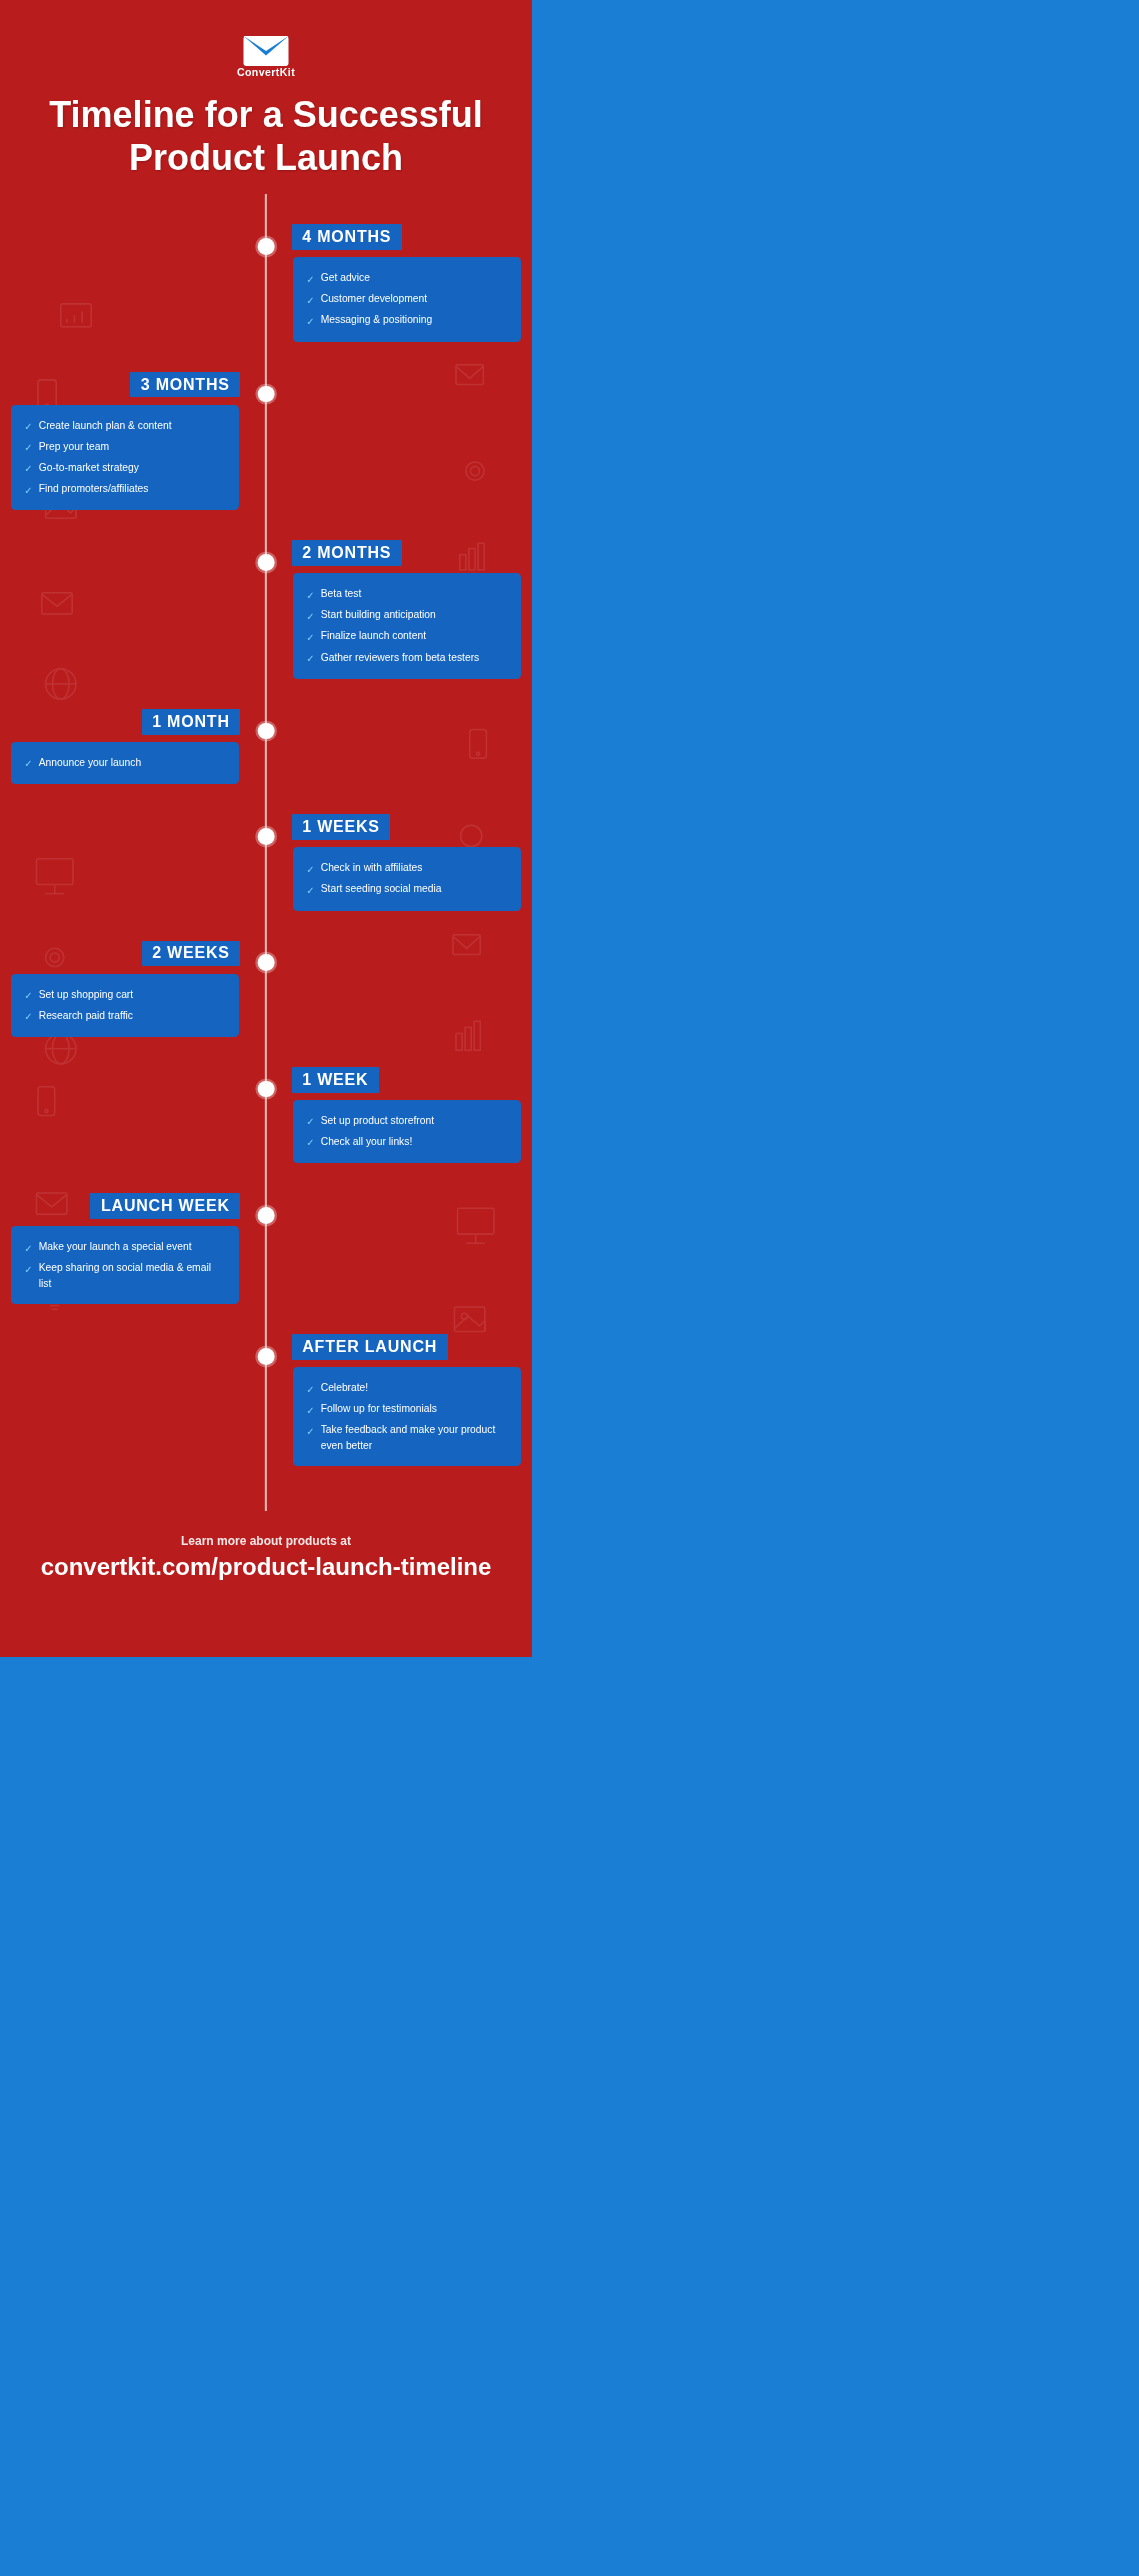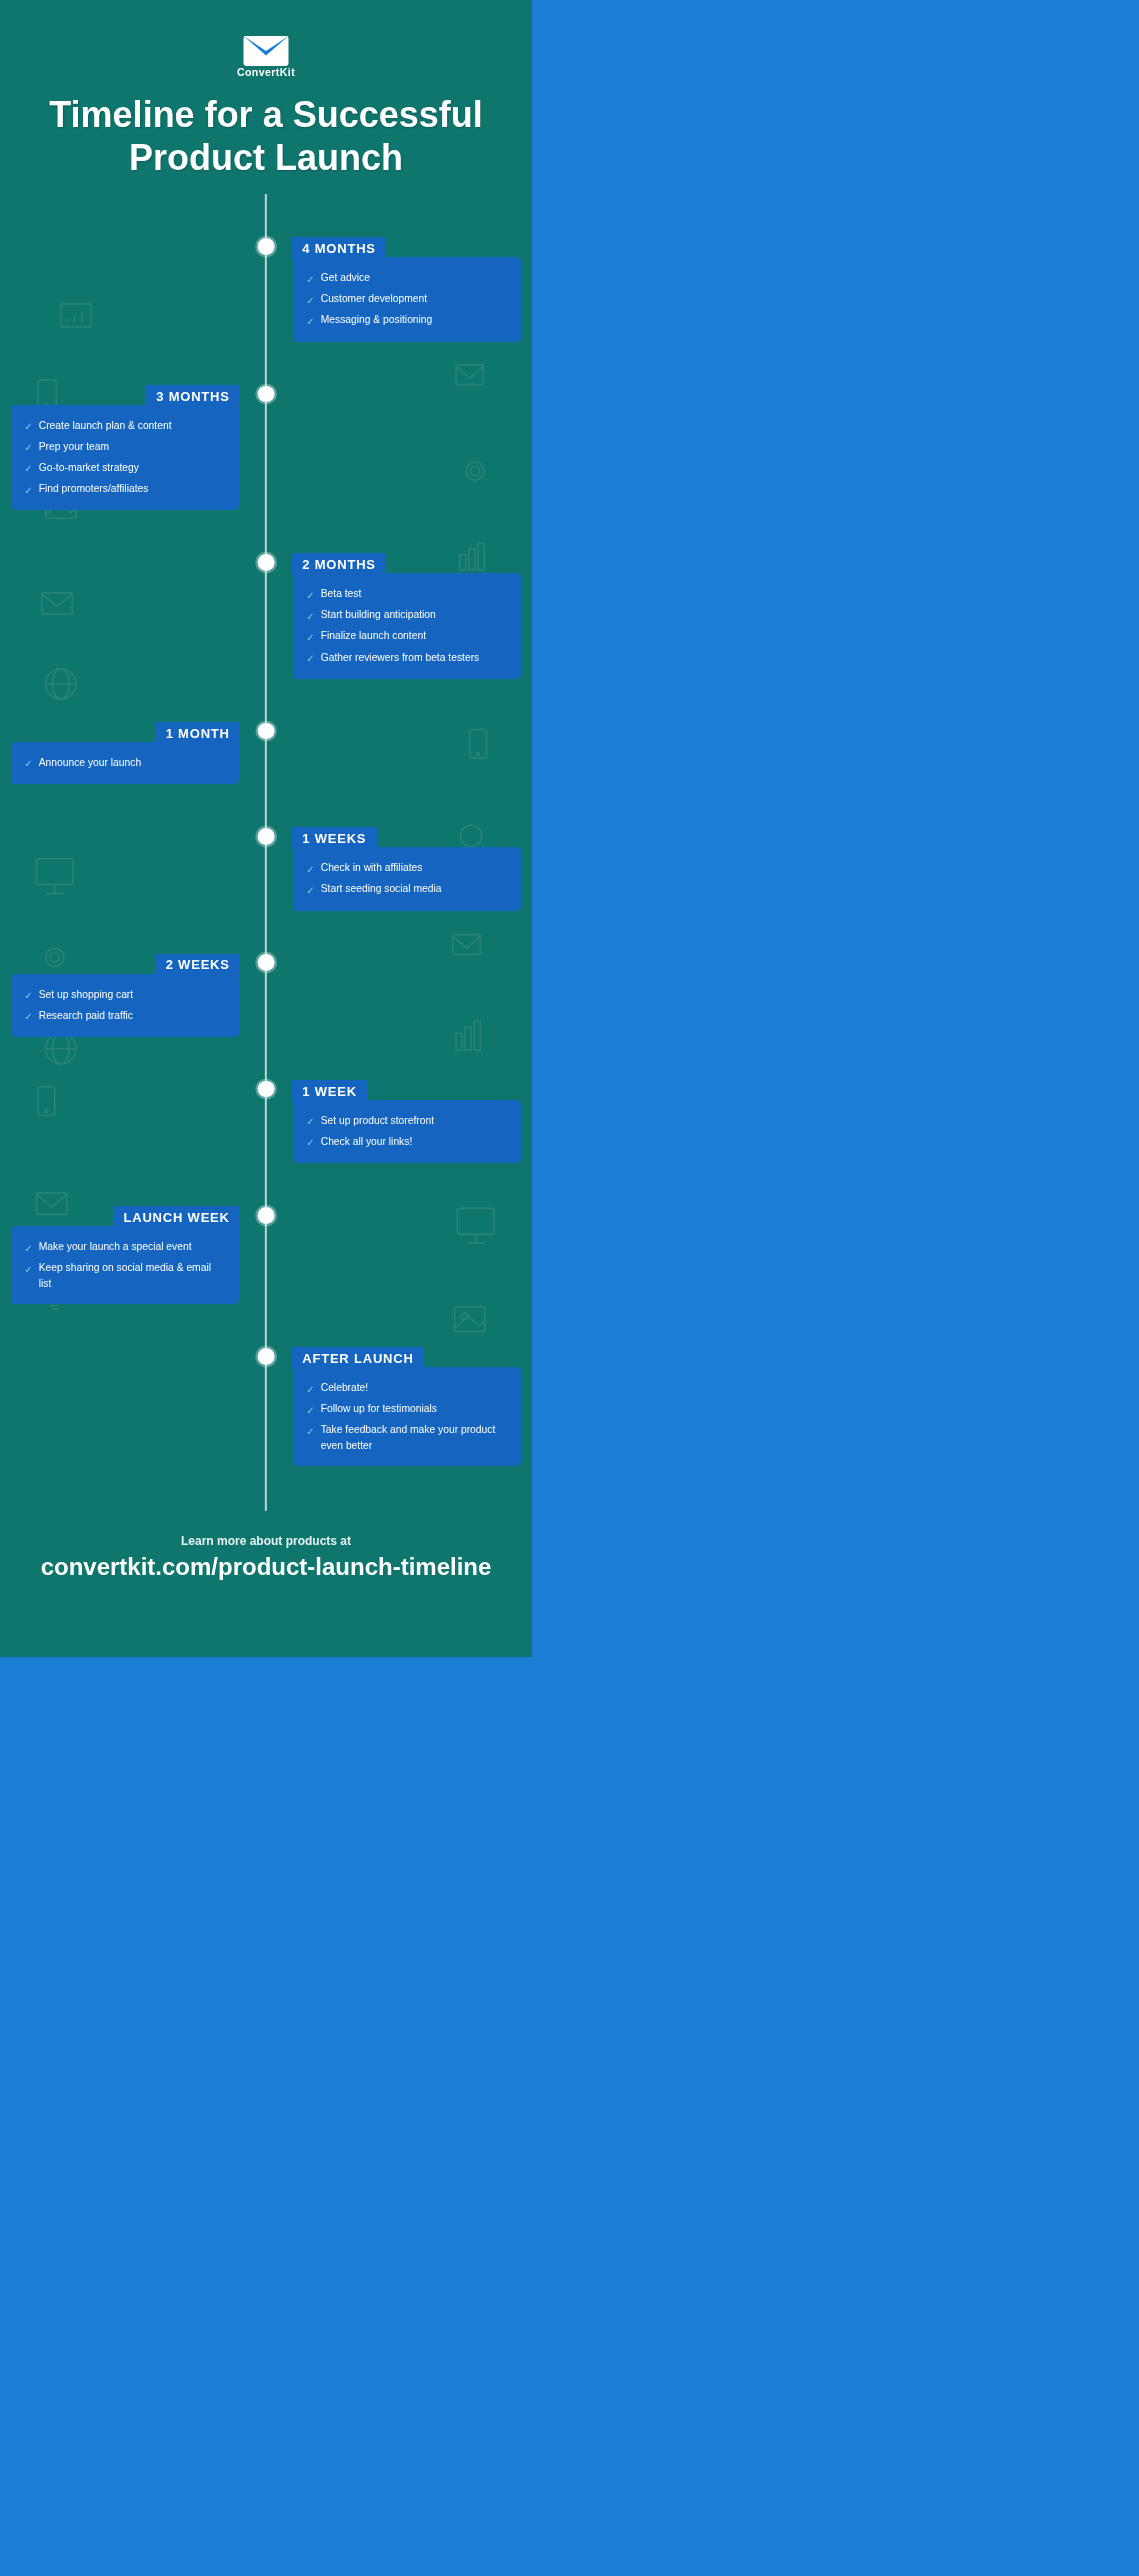--- a/index.html
+++ b/index.html
@@ -6,21 +6,21 @@
 
     body {
       width: 532px;
       background-color: #1a7fd4;
       font-family: 'Arial', sans-serif;
       overflow-x: hidden;
     }
 
     .page-wrapper {
       width: 532px;
-      background-color: #0f766e;
+      background-color: #b91c1c;
       position: relative;
       padding-bottom: 46px;
     }
 
     
     .header {
       text-align: center;
       padding: 30px 15px 15px;
       position: relative;
       z-index: 1;
@@ -97,29 +97,29 @@
       background: white;
       border: 2.3px solid rgba(255,255,255,0.9);
       box-shadow: 0 0 0 2.3px rgba(255,255,255,0.3);
       z-index: 2;
       top: 13.7px;
     }
 
     
     .time-label {
       position: absolute;
-      font-size: 13px;
+      font-size: 16px;
       font-weight: 800;
       color: white;
       background: #1565c0;
       padding: 3.8px 10.6px;
       border-radius: 1px;
       letter-spacing: 0.8px;
       white-space: nowrap;
-      top: 13px;
+      top: 0;
       z-index: 3;
     }
 
     .timeline-item.right .time-label {
       left: 52%;
       margin-left: 15px;
     }
 
     .timeline-item.left .time-label {
       right: 52%;

